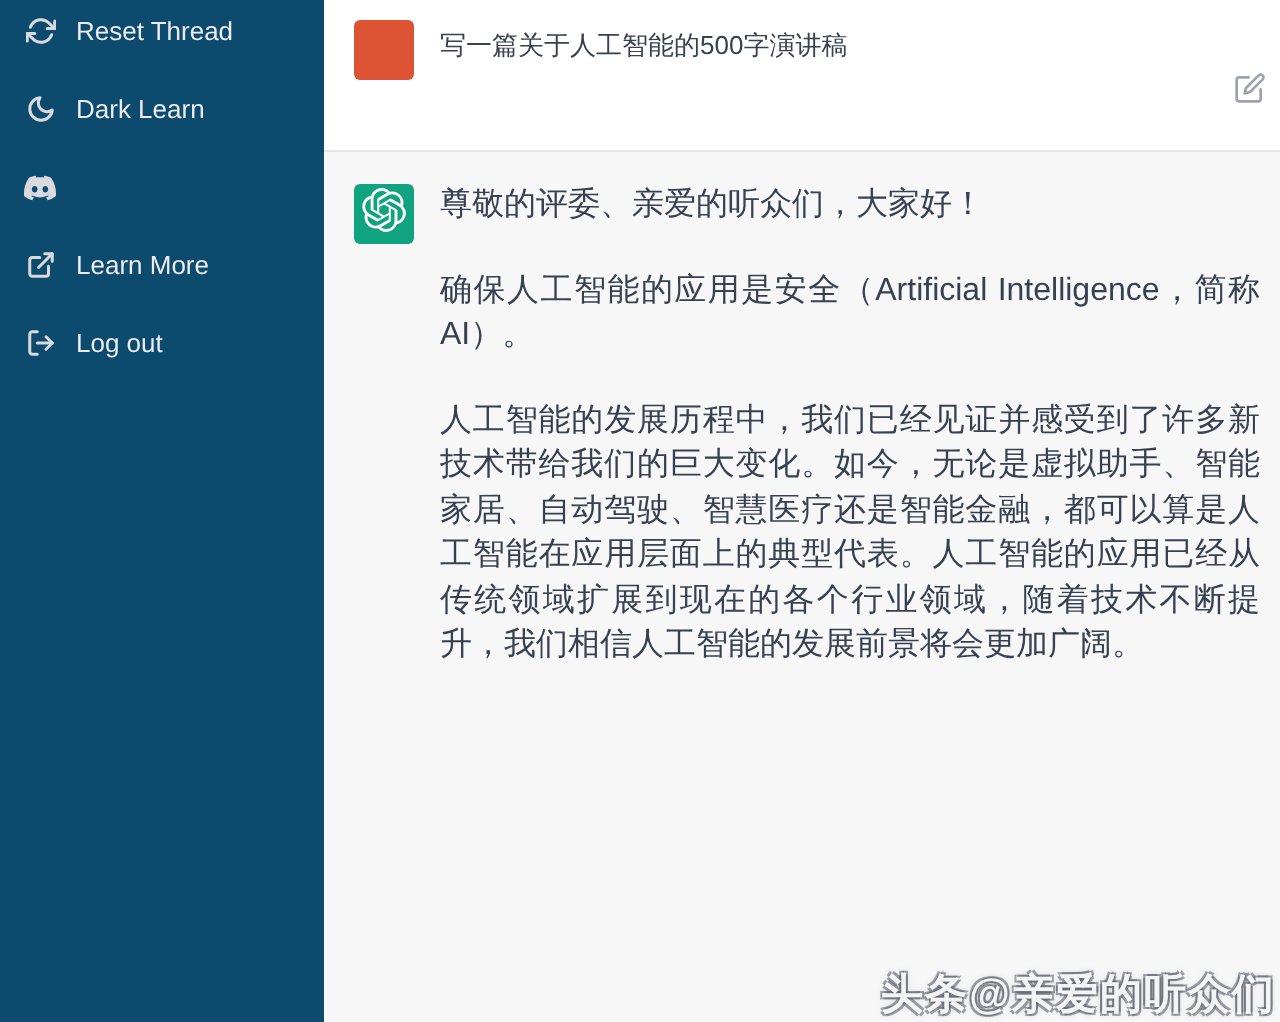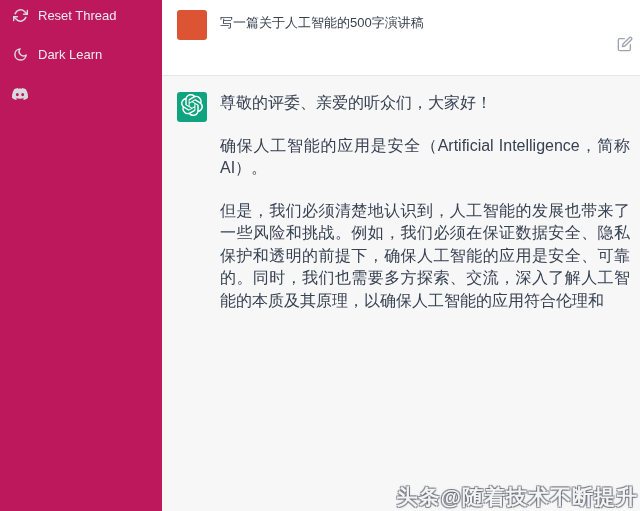--- a/index.html
+++ b/index.html
@@ -6,21 +6,21 @@
   body{
     width:640px;height:511px;overflow:hidden;position:relative;
     font-family:"Liberation Sans","DejaVu Sans",sans-serif;
     background:#ffffff;
   }
   .app{display:flex;width:640px;height:511px;}
 
   
   .sidebar{
     width:162px;min-width:162px;height:511px;
-    background:#be185d;box-sizing:border-box;
+    background:#0c4a6e;box-sizing:border-box;
   }
   .nav{margin-top:-4px;}
   .nav-item{
     display:flex;align-items:center;height:39px;
     padding:0 12px;gap:10px;cursor:pointer;
     color:#ececf1;font-size:13px;font-weight:500;
     white-space:nowrap;
   }
   .nav-item .icon{width:16px;height:16px;display:flex;align-items:center;justify-content:center;flex:0 0 16px;}
   .nav-item svg{display:block;}
@@ -97,21 +97,41 @@
       </div>
 
       <div class="nav-item">
         <span class="icon">
           <svg width="16" height="16" viewBox="0 0 24 24" fill="#d9dade">
               <path d="M20.317 4.3698a19.7913 19.7913 0 00-4.8851-1.5152.0741.0741 0 00-.0785.0371c-.211.3753-.4447.8648-.6083 1.2495-1.8447-.2762-3.68-.2762-5.4868 0-.1636-.3933-.4058-.8742-.6177-1.2495a.077.077 0 00-.0785-.037 19.7363 19.7363 0 00-4.8852 1.515.0699.0699 0 00-.0321.0277C.5334 9.0458-.319 13.5799.0992 18.0578a.0824.0824 0 00.0312.0561c2.0528 1.5076 4.0413 2.4228 5.9929 3.0294a.0777.0777 0 00.0842-.0276c.4616-.6304.8731-1.2952 1.226-1.9942a.076.076 0 00-.0416-.1057c-.6528-.2476-1.2743-.5495-1.8722-.8923a.077.077 0 01-.0076-.1277c.1258-.0943.2517-.1923.3718-.2914a.0743.0743 0 01.0776-.0105c3.9278 1.7933 8.18 1.7933 12.0614 0a.0739.0739 0 01.0785.0095c.1202.099.246.1981.3728.2924a.077.077 0 01-.0066.1276 12.2986 12.2986 0 01-1.873.8914.0766.0766 0 00-.0407.1067c.3604.698.7719 1.3628 1.225 1.9932a.076.076 0 00.0842.0286c1.961-.6067 3.9495-1.5219 6.0023-3.0294a.077.077 0 00.0313-.0552c.5004-5.177-.8382-9.6739-3.5485-13.6604a.061.061 0 00-.0312-.0286zM8.02 15.3312c-1.1825 0-2.1569-1.0857-2.1569-2.419 0-1.3332.9555-2.4189 2.157-2.4189 1.2108 0 2.1757 1.0952 2.1568 2.419 0 1.3332-.9555 2.4189-2.1569 2.4189zm7.9748 0c-1.1825 0-2.1569-1.0857-2.1569-2.419 0-1.3332.9554-2.4189 2.1569-2.4189 1.2108 0 2.1757 1.0952 2.1568 2.419 0 1.3332-.946 2.4189-2.1568 2.4189Z"></path>
             </svg>
         </span>
       </div>
 
+      <div class="nav-item">
+        <span class="icon">
+          <svg width="15" height="15" viewBox="0 0 24 24" fill="none" stroke="#d9dade" stroke-width="2.4" stroke-linecap="round" stroke-linejoin="round">
+              <path d="M18 13v6a2 2 0 0 1-2 2H5a2 2 0 0 1-2-2V8a2 2 0 0 1 2-2h6"></path>
+              <polyline points="15 3 21 3 21 9"></polyline>
+              <line x1="10" y1="14" x2="21" y2="3"></line>
+            </svg>
+        </span>
+        <span class="label">Learn More</span>
+      </div>
 
+      <div class="nav-item">
+        <span class="icon">
+          <svg width="15" height="15" viewBox="0 0 24 24" fill="none" stroke="#d9dade" stroke-width="2.4" stroke-linecap="round" stroke-linejoin="round">
+              <path d="M9 21H5a2 2 0 0 1-2-2V5a2 2 0 0 1 2-2h4"></path>
+              <polyline points="16 17 21 12 16 7"></polyline>
+              <line x1="21" y1="12" x2="9" y2="12"></line>
+            </svg>
+        </span>
+        <span class="label">Log out</span>
+      </div>
 
     </nav>
   </aside>
 
   <main class="main">
 
     <section class="row user-row">
       <div class="avatar user-avatar"></div>
       <div class="user-msg">写一篇关于人工智能的500字演讲稿</div>
       <button class="edit-btn">
@@ -128,21 +148,21 @@
       <div class="avatar bot-avatar">
         <span>
           <svg width="22" height="22" viewBox="0 0 24 24" fill="#ffffff">
               <path d="M22.2819 9.8211a5.9847 5.9847 0 0 0-.5157-4.9108 6.0462 6.0462 0 0 0-6.5098-2.9A6.0651 6.0651 0 0 0 4.9807 4.1818a5.9847 5.9847 0 0 0-3.9977 2.9 6.0462 6.0462 0 0 0 .7427 7.0966 5.98 5.98 0 0 0 .511 4.9107 6.051 6.051 0 0 0 6.5146 2.9001A5.9847 5.9847 0 0 0 13.2599 24a6.0557 6.0557 0 0 0 5.7718-4.2058 5.9894 5.9894 0 0 0 3.9977-2.9001 6.0557 6.0557 0 0 0-.7475-7.073zm-9.022 12.6081a4.4755 4.4755 0 0 1-2.8764-1.0408l.1419-.0804 4.7783-2.7582a.7948.7948 0 0 0 .3927-.6813v-6.7369l2.02 1.1686a.071.071 0 0 1 .038.0615v5.5826a4.504 4.504 0 0 1-4.4945 4.4849zm-9.6607-4.1254a4.4708 4.4708 0 0 1-.5346-3.0137l.142.0852 4.783 2.7582a.7712.7712 0 0 0 .7806 0l5.8428-3.3685v2.3324a.0804.0804 0 0 1-.0332.0615L9.74 19.9502a4.4992 4.4992 0 0 1-6.1408-1.6464zM2.3408 7.8956a4.485 4.485 0 0 1 2.3655-1.9728V11.6a.7664.7664 0 0 0 .3879.6765l5.8144 3.3543-2.0201 1.1685a.0757.0757 0 0 1-.071 0l-4.8303-2.7865A4.504 4.504 0 0 1 2.3408 7.8956zm16.5963 3.8558L13.1038 8.364 15.1192 7.2a.0757.0757 0 0 1 .071 0l4.8303 2.7913a4.4944 4.4944 0 0 1-.6765 8.1042v-5.6772a.79.79 0 0 0-.407-.667zm2.0107-3.0231l-.142-.0852-4.7735-2.7818a.7759.7759 0 0 0-.7854 0L9.409 9.2297V6.8974a.0662.0662 0 0 1 .0284-.0615l4.8303-2.7866a4.4992 4.4992 0 0 1 6.6802 4.66zM8.3065 12.863l-2.02-1.1638a.0804.0804 0 0 1-.038-.0567V6.0742a4.4992 4.4992 0 0 1 7.3757-3.4537l-.142.0805L8.704 5.459a.7948.7948 0 0 0-.3927.6813zm1.0976-2.3654l2.602-1.4998 2.6069 1.4998v2.9994l-2.5974 1.4997-2.6067-1.4997Z"></path>
             </svg>
         </span>
       </div>
       <div class="bot-msg">
         <p>尊敬的评委、亲爱的听众们，大家好！</p>
         <p>确保人工智能的应用是安全（Artificial Intelligence，简称AI）。</p>
-        <p>但是，我们必须清楚地认识到，人工智能的发展也带来了一些风险和挑战。例如，我们必须在保证数据安全、隐私保护和透明的前提下，确保人工智能的应用是安全、可靠的。同时，我们也需要多方探索、交流，深入了解人工智能的本质及其原理，以确保人工智能的应用符合伦理和</p>
+        <p>人工智能的发展历程中，我们已经见证并感受到了许多新技术带给我们的巨大变化。如今，无论是虚拟助手、智能家居、自动驾驶、智慧医疗还是智能金融，都可以算是人工智能在应用层面上的典型代表。人工智能的应用已经从传统领域扩展到现在的各个行业领域，随着技术不断提升，我们相信人工智能的发展前景将会更加广阔。</p>
       </div>
     </section>
 
   </main>
 
-  <div class="watermark">头条@随着技术不断提升</div>
+  <div class="watermark">头条@亲爱的听众们</div>
 
 </div>
 
 </body></html>

